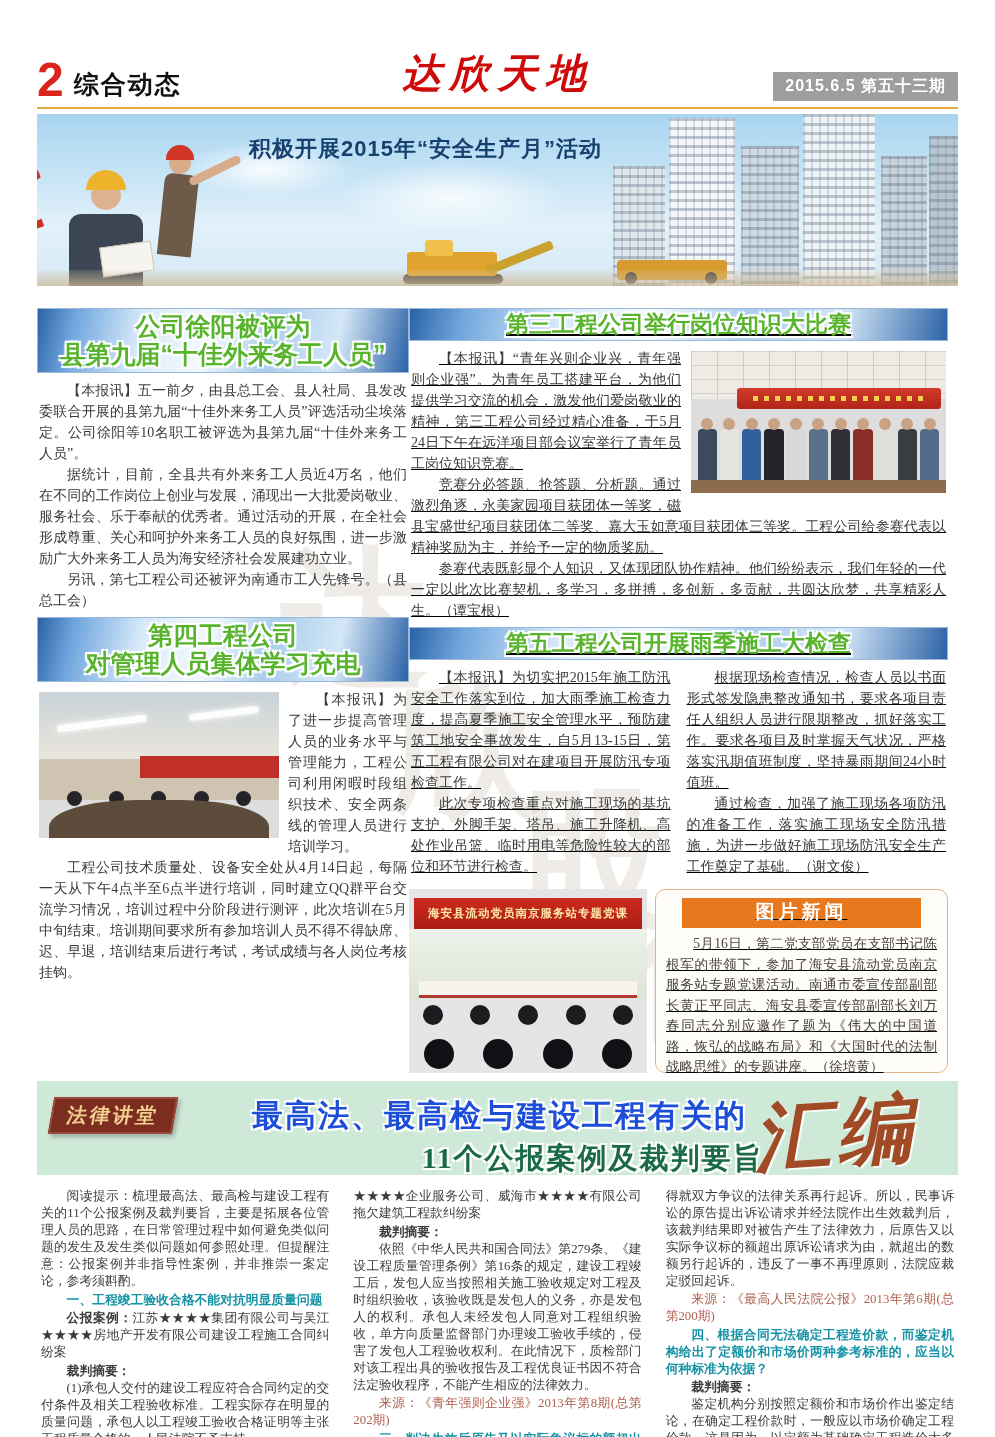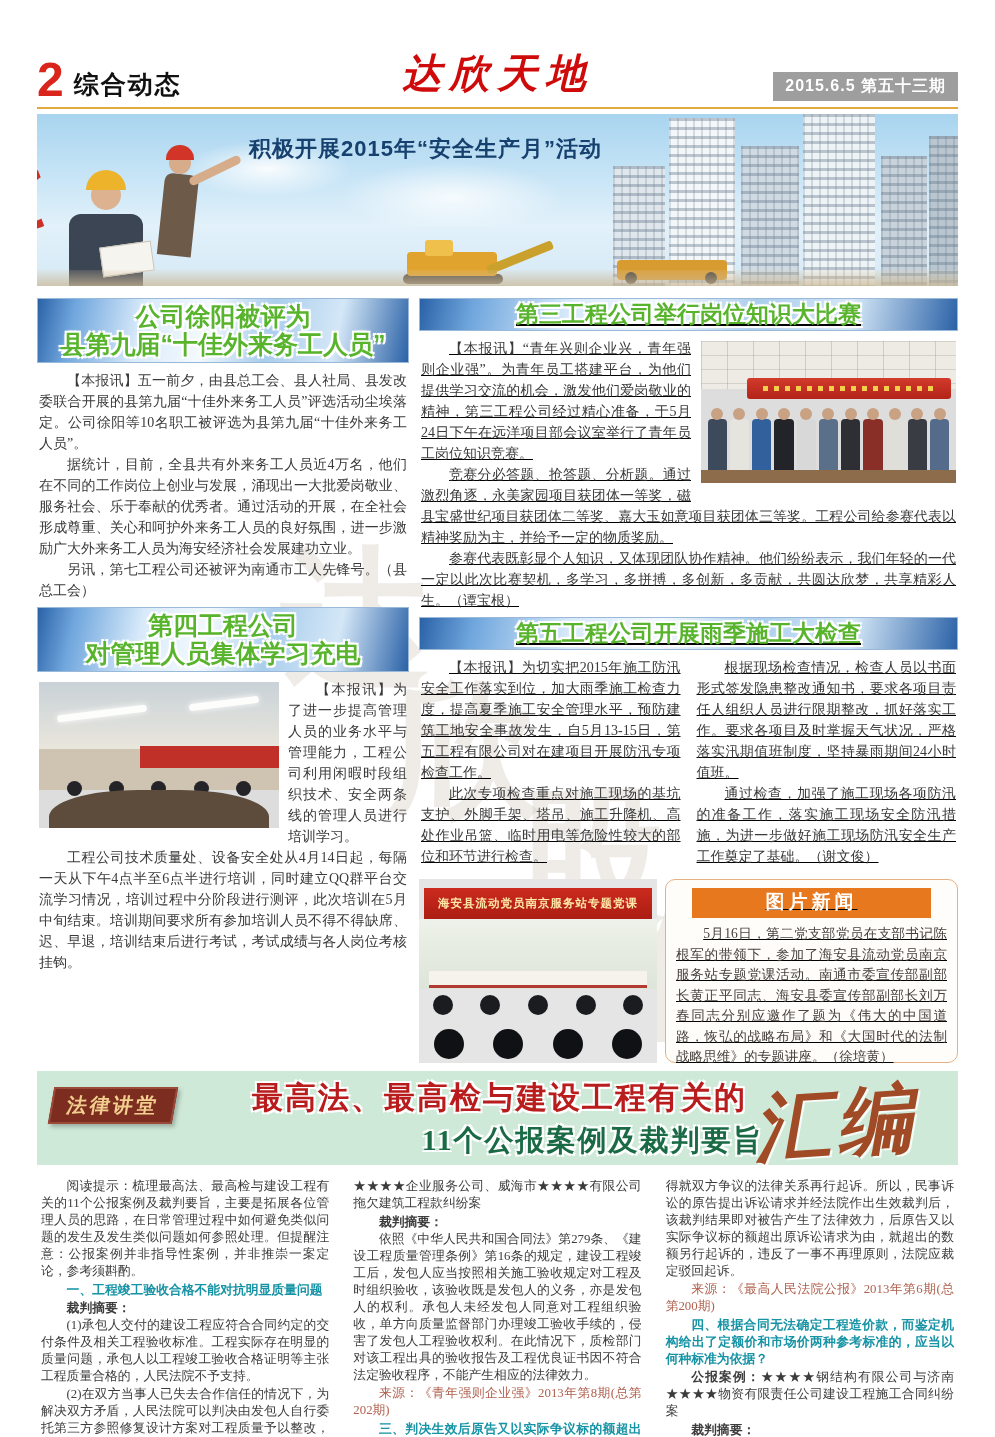--- a/index.html
+++ b/index.html
@@ -56,21 +56,21 @@
   .w2-body { position:absolute; left:28px; top:78px; width:74px; height:72px; background:#3c4553; border-radius:12px 12px 0 0; }
   .w2-head { position:absolute; left:50px; top:44px; width:30px; height:30px; border-radius:50%; background:#dcb291; }
   .w2-helmet { position:absolute; left:45px; top:34px; width:40px; height:20px; border-radius:20px 20px 0 0; background:#ecb32b; }
   .w2-plans { position:absolute; left:60px; top:108px; width:52px; height:30px; background:#f6f4ee; border:1px solid #c9c4ba; transform:rotate(-8deg); }
   .bn-arc { position:absolute; left:-18px; top:52px; width:44px; height:64px; border:8px solid #cd3227; border-radius:50%; border-top-color:transparent; border-right-color:transparent; transform:rotate(24deg); }
   .bn-kicker { position:absolute; left:212px; top:20px; font-family:"Liberation Sans",sans-serif; font-weight:bold; font-size:22px; color:#16406e; letter-spacing:1px; white-space:nowrap; }
   .bn-headline { position:absolute; left:330px; top:64px; font-family:"Liberation Sans",sans-serif; font-weight:bold; font-size:45px; color:#e50914; letter-spacing:2px; white-space:nowrap;
     text-shadow:-2px -2px 0 #fff, 2px -2px 0 #fff, -2px 2px 0 #fff, 2px 2px 0 #fff, 4px 4px 3px rgba(60,60,60,.35); }
 
   
-  .content { display:flex; gap:10px; margin-top:12px; }
+  .content { display:flex; margin-top:22px; }
   .col-left { width:372px; } .col-right { width:539px;text-decoration:underline; }
   .tbox { background:linear-gradient(102deg,#2b62a7 0%,#6fa6dd 10%,#d8eafa 28%,#f3f9fd 45%,#a9cdec 62%,#d4e7f7 80%,#2b62a7 100%);
     border:1px solid #9ab8d8; text-align:center; font-weight:bold; color:#58b42c; font-family:"Liberation Sans",sans-serif;
     text-shadow:-2px -2px 0 #fff,2px -2px 0 #fff,-2px 2px 0 #fff,2px 2px 0 #fff,0 0 4px #fff; }
   .tbox2 { font-size:25px; line-height:28px; padding:3px 0 4px; }
   .tbox1 { font-size:23px; line-height:26px; padding:2px 0 3px; }
   .abody { font-size:14px; line-height:21px; color:#3a3a3a; text-align:justify; padding:7px 2px 6px; }
   .abody p { margin:0; }
   .ind { text-indent:2em; }
   .clearfix::after { content:""; display:block; clear:both; }
@@ -120,21 +120,21 @@
 
   .bottom-row { display:flex; gap:8px; margin-top:6px; }
   .newsbox { flex:1; border:1px solid #e5b183; border-radius:10px; background:#fffdfa; padding:6px 10px 4px; height:184px; }
   .nb-title { background:#e8781e; color:#fff; font-family:"Liberation Sans",sans-serif; font-weight:bold; font-size:19px; text-align:center; margin:2px 16px 6px; padding:1px 0 3px; letter-spacing:4px; }
   .nb-text { font-size:13.6px; line-height:20.5px; color:#46423e; text-align:justify; }
 
   
   .law { margin-top:8px; }
   .law-head { position:relative; background:#cfe9d8; height:94px; }
   .ribbon { position:absolute; left:14px; top:16px; background:#7c2d20; color:#f2cf8f; font-family:"Liberation Sans",sans-serif; font-size:20px; font-weight:bold; padding:5px 16px; transform:skewX(-10deg); letter-spacing:3px; box-shadow:inset 0 0 0 2px #9c4a38, 3px 3px 4px rgba(0,0,0,.25); }
-  .law-t1 { margin-left:215px; padding-top:6px; font-size:31px; font-weight:bold; color:#b91c1c; letter-spacing:2px;
+  .law-t1 { margin-left:215px; padding-top:14px; font-size:31px; font-weight:bold; color:#1d4ed8; letter-spacing:2px;
      text-shadow:-2px -2px 0 #fff,2px -2px 0 #fff,-2px 2px 0 #fff,2px 2px 0 #fff; }
   .law-t2 { margin-left:385px; margin-top:2px; font-size:29px; font-weight:bold; color:#1a6b45; letter-spacing:2px;
      text-shadow:-2px -2px 0 #fff,2px -2px 0 #fff,-2px 2px 0 #fff,2px 2px 0 #fff; }
   .law-script { position:absolute; right:40px; top:2px; font-size:76px; font-weight:bold; font-style:italic; color:#a04a26; font-family:"DejaVu Serif",serif; transform:rotate(-4deg); letter-spacing:6px; text-shadow:2px 2px 0 rgba(255,255,255,.8); }
   .law-cols { display:flex; gap:24px; padding:13px 4px 6px; height:402px; overflow:hidden; }
   .lcol { flex:1; font-size:12.8px; line-height:17px; color:#3c3c3c; text-align:justify; }
   .lcol p { margin:0 0 1px; }
   .lp { text-indent:2em; }
   .lp0 { text-indent:0; }
   .lh { text-indent:2em; color:#1693a5; font-weight:bold; font-family:"Liberation Sans",sans-serif; }
@@ -318,40 +318,40 @@
       <span class="ribbon">法律讲堂</span>
       <div class="law-t1">最高法、最高检与建设工程有关的</div>
       <div class="law-t2">11个公报案例及裁判要旨</div>
       <span class="law-script">汇编</span>
     </div>
     <div class="law-cols">
 
       <div class="lcol">
         <p class="lp">阅读提示：梳理最高法、最高检与建设工程有关的11个公报案例及裁判要旨，主要是拓展各位管理人员的思路，在日常管理过程中如何避免类似问题的发生及发生类似问题如何参照处理。但提醒注意：公报案例并非指导性案例，并非推崇一案定论，参考须斟酌。</p>
         <p class="lh">一、工程竣工验收合格不能对抗明显质量问题</p>
+        <p class="lcase"><b>公报案例：</b><span>江苏★★★★集团有限公司与吴江★★★★房地产开发有限公司建设工程施工合同纠纷案</span></p>
         <p class="lbrief">裁判摘要：</p>
         <p class="lp">(1)承包人交付的建设工程应符合合同约定的交付条件及相关工程验收标准。工程实际存在明显的质量问题，承包人以工程竣工验收合格证明等主张工程质量合格的，人民法院不予支持。</p>
         <p class="lp">(2)在双方当事人已失去合作信任的情况下，为解决双方矛盾，人民法院可以判决由发包人自行委托第三方参照修复设计方案对工程质量予以整改，所需费用由承包人承担。</p>
 
       </div>
 
       <div class="lcol">
         <p class="lp0">★★★★企业服务公司、威海市★★★★有限公司拖欠建筑工程款纠纷案</p>
         <p class="lbrief">裁判摘要：</p>
         <p class="lp">依照《中华人民共和国合同法》第279条、《建设工程质量管理条例》第16条的规定，建设工程竣工后，发包人应当按照相关施工验收规定对工程及时组织验收，该验收既是发包人的义务，亦是发包人的权利。承包人未经发包人同意对工程组织验收，单方向质量监督部门办理竣工验收手续的，侵害了发包人工程验收权利。在此情况下，质检部门对该工程出具的验收报告及工程优良证书因不符合法定验收程序，不能产生相应的法律效力。</p>
         <p class="lsrc">来源：《青年强则企业强》2013年第8期(总第202期)</p>
         <p class="lh">三、判决生效后原告又以实际争议标的额超出原诉讼请求为由，就超出的数额另行起诉的，法院是否应予受理？</p>
 
       </div>
 
       <div class="lcol">
         <p class="lp0">得就双方争议的法律关系再行起诉。所以，民事诉讼的原告提出诉讼请求并经法院作出生效裁判后，该裁判结果即对被告产生了法律效力，后原告又以实际争议标的额超出原诉讼请求为由，就超出的数额另行起诉的，违反了一事不再理原则，法院应裁定驳回起诉。</p>
         <p class="lsrc">来源：《最高人民法院公报》2013年第6期(总第200期)</p>
         <p class="lh">四、根据合同无法确定工程造价款，而鉴定机构给出了定额价和市场价两种参考标准的，应当以何种标准为依据？</p>
-        <p class="lcase"><b>公报案例：</b><span>★★★★钢结构有限公司与济南★★★★物资有限责任公司建设工程施工合同纠纷案</span></p>
         <p class="lbrief">裁判摘要：</p>
         <p class="lp">鉴定机构分别按照定额价和市场价作出鉴定结论，在确定工程价款时，一般应以市场价确定工程价款。这是因为，以定额为基础确定工程造价大多未能反映企业的施工、技术和管理水平，定额标准往往跟不上市场的变化，而建设行政主管部门发布的市场价格信息，更贴近市场价格，更接近建筑工程的实际造价成本，且符合《合同法》的有关规定，对双方当事人更公平。</p>
 
       </div>
     </div>
   </div>
 
 </div>
 
 </body></html>

